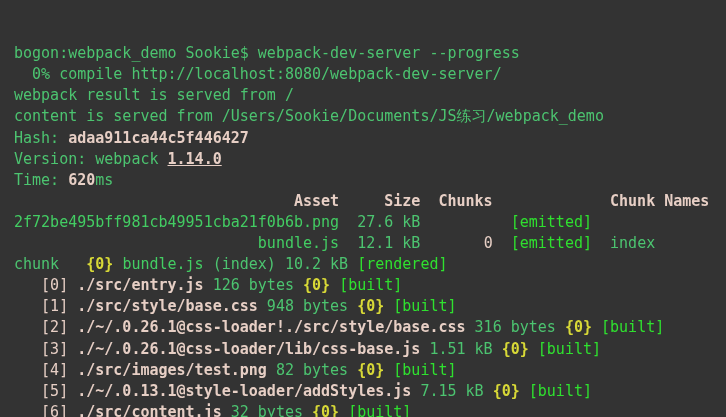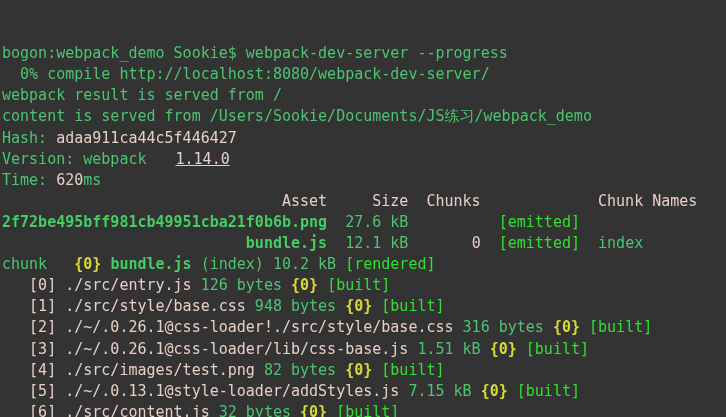--- a/index.html
+++ b/index.html
@@ -9,34 +9,34 @@
     height: 417px;
     overflow: hidden;
   }
   body {
     background: var(--bg, #333333);
   }
   .terminal {
     width: 726px;
     height: 417px;
     box-sizing: border-box;
-    padding: 1px 0 0 2px;
+    padding: 1px 0 0 14px;
     background: var(--bg, #333333);
     font-family: "DejaVu Sans Mono", "Liberation Mono", monospace;
     font-size: 15px;
     line-height: 21.1px;
     white-space: pre;
   }
   .line { height: 21.1px; }
   .g  { color: var(--green); }
-  .gb { color: var(--green-bold); font-weight: bold; margin-top: 40px; }
+  .gb { color: var(--green-bold); font-weight: normal; margin-top: 40px; }
   .e  { color: var(--bright-green); font-weight: normal; }
   .y  { color: var(--yellow); font-weight: bold; }
   .w  { color: var(--white); }
-  .wb { color: var(--white); font-weight: normal; }
-  .wu { color: var(--white); font-weight: normal; text-decoration: underline; margin-left: 20px; }
+  .wb { color: var(--white); font-weight: bold; }
+  .wu { color: var(--white); font-weight: bold; text-decoration: underline; }
 </style>
 </head>
 <body>
 
 <div class="terminal">
   <div><div class="line"><span class="g">bogon:webpack_demo Sookie$ webpack-dev-server --progress</span></div><div class="line"><span class="g">  0% compile http://localhost:8080/webpack-dev-server/</span></div><div class="line"><span class="g">webpack result is served from /</span></div><div class="line"><span class="g">content is served from /Users/Sookie/Documents/JS练习/webpack_demo</span></div><div class="line"><span class="g">Hash: </span><span class="wb">adaa911ca44c5f446427</span></div><div class="line"><span class="g">Version: webpack </span><span class="wu">1.14.0</span></div><div class="line"><span class="g">Time: </span><span class="wb">620</span><span class="g">ms</span></div><div class="line"><span class="wb">                               Asset     Size  Chunks             Chunk Names</span></div><div class="line"><span class="gb">2f72be495bff981cb49951cba21f0b6b.png</span><span class="g">  27.6 kB          </span><span class="e">[emitted]</span></div><div class="line"><span class="g">                           </span><span class="gb">bundle.js</span><span class="g">  12.1 kB       </span><span class="w">0</span><span class="g">  </span><span class="e">[emitted]</span><span class="g">  index</span></div><div class="line"><span class="g">chunk   </span><span class="y">{0}</span><span class="g"> </span><span class="gb">bundle.js</span><span class="g"> (index) 10.2 kB </span><span class="e">[rendered]</span></div><div class="line"><span class="w">   [0] </span><span class="wb">./src/entry.js</span><span class="g"> 126 bytes </span><span class="y">{0}</span><span class="g"> </span><span class="e">[built]</span></div><div class="line"><span class="w">   [1] </span><span class="wb">./src/style/base.css</span><span class="g"> 948 bytes </span><span class="y">{0}</span><span class="g"> </span><span class="e">[built]</span></div><div class="line"><span class="w">   [2] </span><span class="wb">./~/.0.26.1@css-loader!./src/style/base.css</span><span class="g"> 316 bytes </span><span class="y">{0}</span><span class="g"> </span><span class="e">[built]</span></div><div class="line"><span class="w">   [3] </span><span class="wb">./~/.0.26.1@css-loader/lib/css-base.js</span><span class="g"> 1.51 kB </span><span class="y">{0}</span><span class="g"> </span><span class="e">[built]</span></div><div class="line"><span class="w">   [4] </span><span class="wb">./src/images/test.png</span><span class="g"> 82 bytes </span><span class="y">{0}</span><span class="g"> </span><span class="e">[built]</span></div><div class="line"><span class="w">   [5] </span><span class="wb">./~/.0.13.1@style-loader/addStyles.js</span><span class="g"> 7.15 kB </span><span class="y">{0}</span><span class="g"> </span><span class="e">[built]</span></div><div class="line"><span class="w">   [6] </span><span class="wb">./src/content.js</span><span class="g"> 32 bytes </span><span class="y">{0}</span><span class="g"> </span><span class="e">[built]</span></div></div>
 </div>
 
 </body></html>

